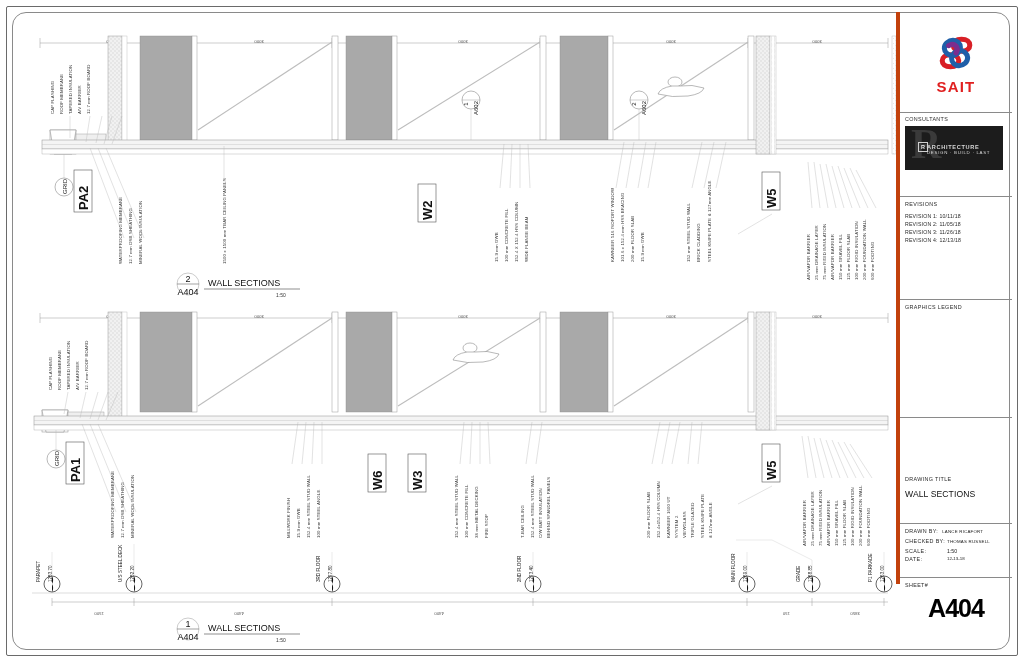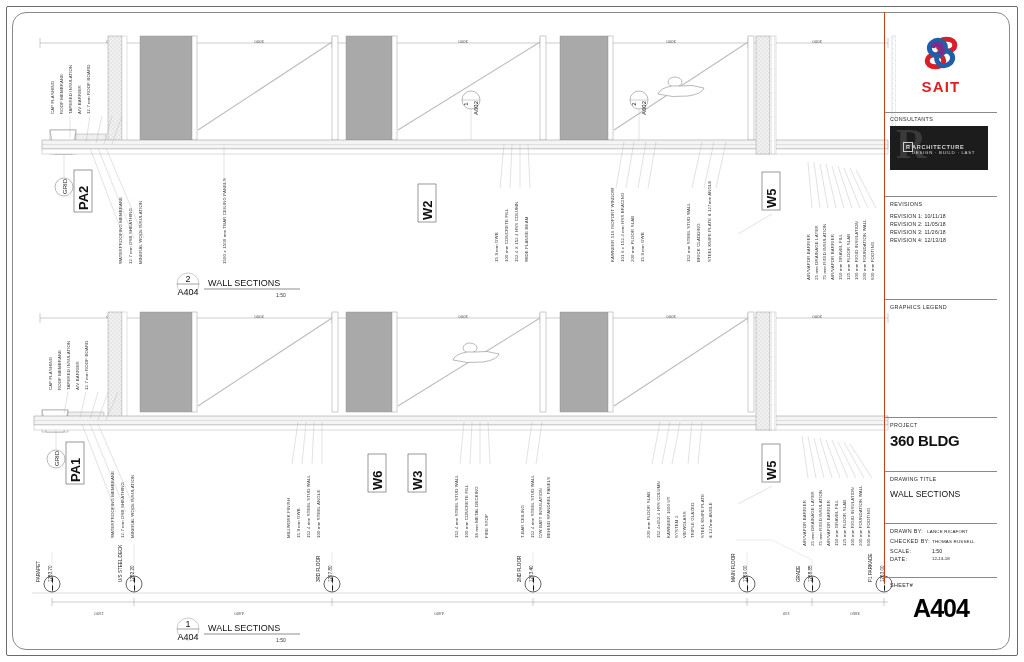--- a/index.html
+++ b/index.html
@@ -7,22 +7,22 @@
        font-family:"Liberation Sans",sans-serif;color:#1a1a1a;}
   .sheet{position:absolute;left:0;top:0;width:1024px;height:662px;background:#fff;}
 
   
   .outer-border{position:absolute;left:6px;top:6px;width:1010px;height:648px;
       border:1px solid #6a6a6a;border-radius:2px;}
   .inner-frame{position:absolute;left:12px;top:12px;width:996px;height:636px;
       border:1px solid #8a8a8a;border-radius:14px;}
 
   
-  .titleblock{position:absolute;right:28px;top:12px;width:112px;height:572px;
-      border-left:1px solid #c2410c;box-sizing:border-box;}
+  .titleblock{position:absolute;right:16px;top:12px;width:112px;height:572px;
+      border-left:4px solid #c2410c;box-sizing:border-box;}
   .tb-cell{position:absolute;left:0;width:112px;box-sizing:border-box;
       border-bottom:1px solid #8a8a8a;padding:4px 5px;}
   .tb-label{font-size:5.4px;letter-spacing:.35px;color:#2a2a2a;}
   .tb-big{font-size:15px;font-weight:700;letter-spacing:-.3px;color:#111;}
   .tb-med{font-size:8.6px;letter-spacing:.1px;color:#111;}
   .tb-small{font-size:5.2px;letter-spacing:.2px;color:#2a2a2a;line-height:1.55;}
   .tb-sheet{font-size:25px;font-weight:700;letter-spacing:-1px;color:#000;}
 
   
   .logo-cell{position:absolute;left:0;top:0;width:112px;height:100px;
@@ -597,24 +597,20 @@
         <div>REVISION 2: 11/05/18</div>
         <div>REVISION 3: 11/26/18</div>
         <div>REVISION 4: 12/13/18</div>
       </div>
     </div>
 
     <div class="tb-cell" style="top:288px;height:118px;">
       <div class="tb-label">GRAPHICS LEGEND</div>
     </div>
 
-    <div class="tb-cell" style="top:406px;height:54px;">
-      <div class="tb-label">PROJECT</div>
-      <div class="tb-big" style="margin-top:4px;">360 BLDG</div>
-    </div>
 
     <div class="tb-cell" style="top:460px;height:52px;">
       <div class="tb-label">DRAWING TITLE</div>
       <div class="tb-med" style="margin-top:7px;">WALL SECTIONS</div>
     </div>
 
     <div class="tb-cell" style="top:512px;height:54px;">
       <div style="display:flex;align-items:baseline;gap:4px;">
         <span class="tb-label">DRAWN BY:</span>
         <span style="font-size:4.4px;letter-spacing:.2px;">LANCE RICAFORT</span>

